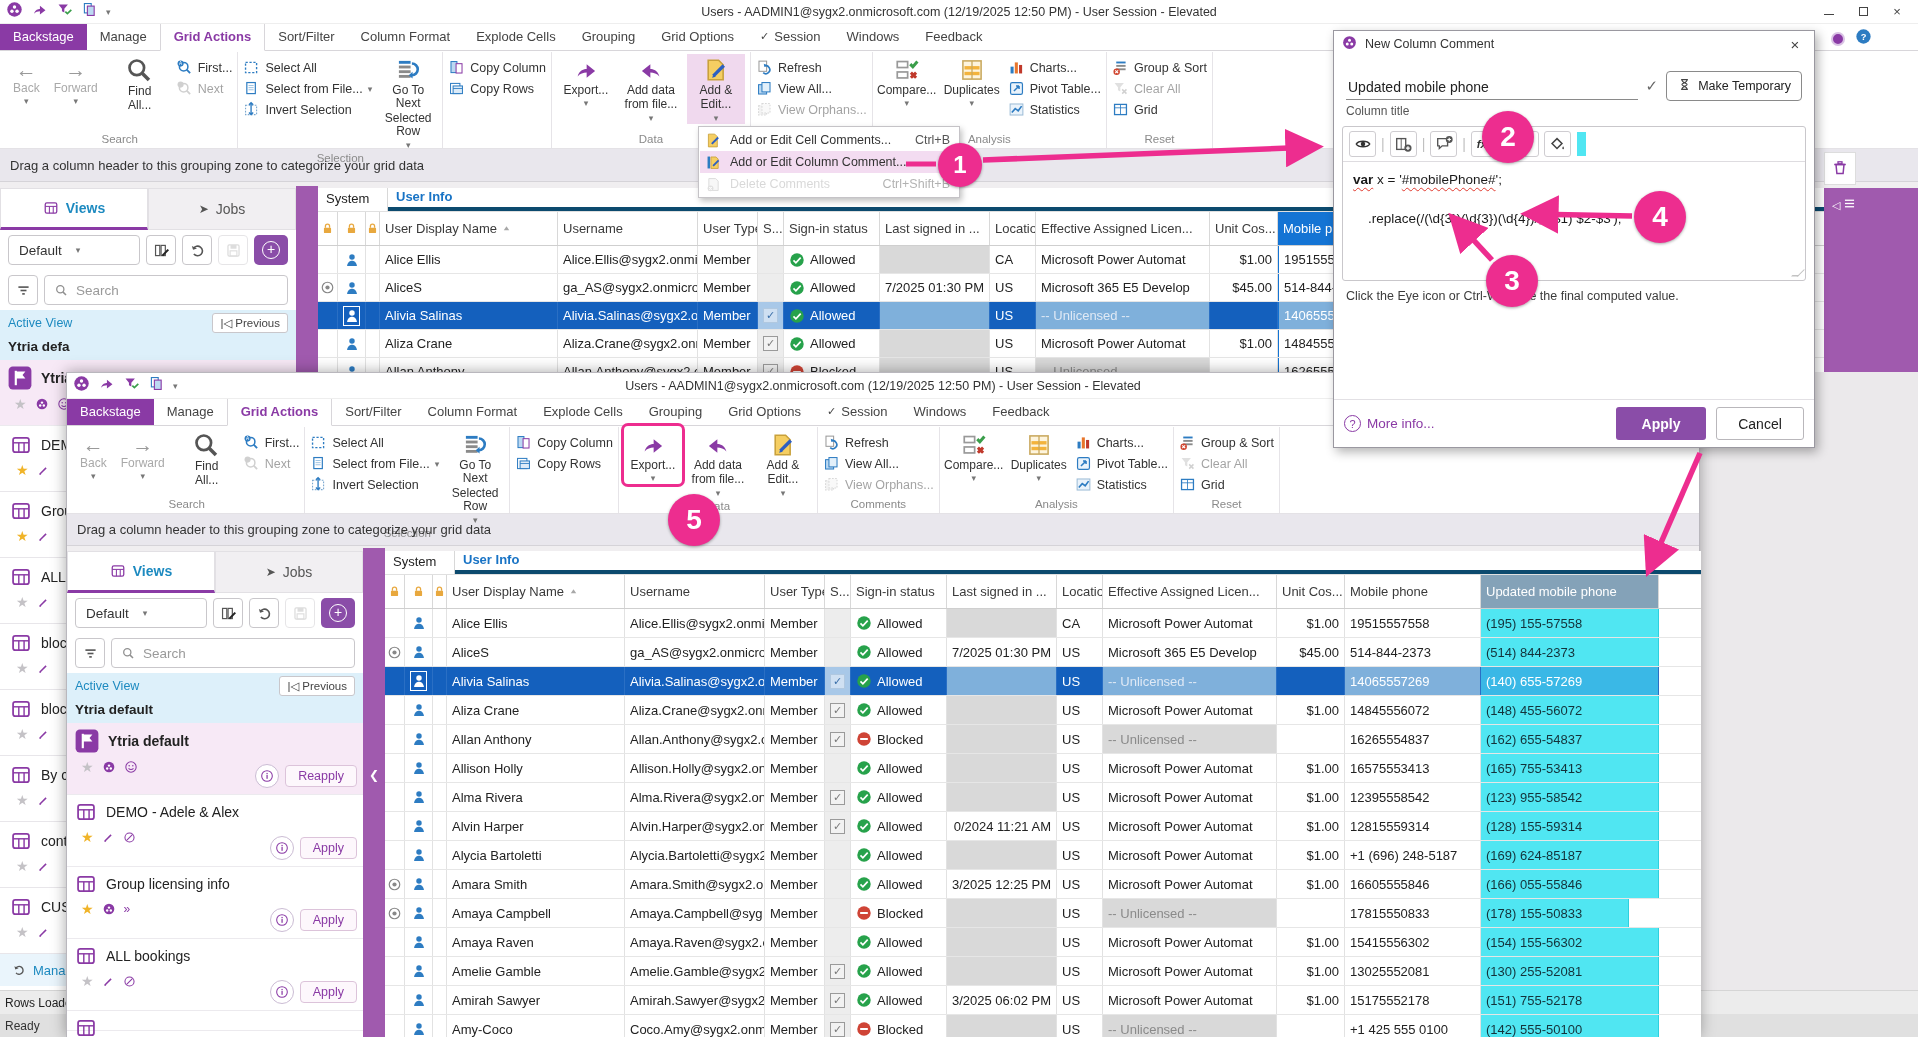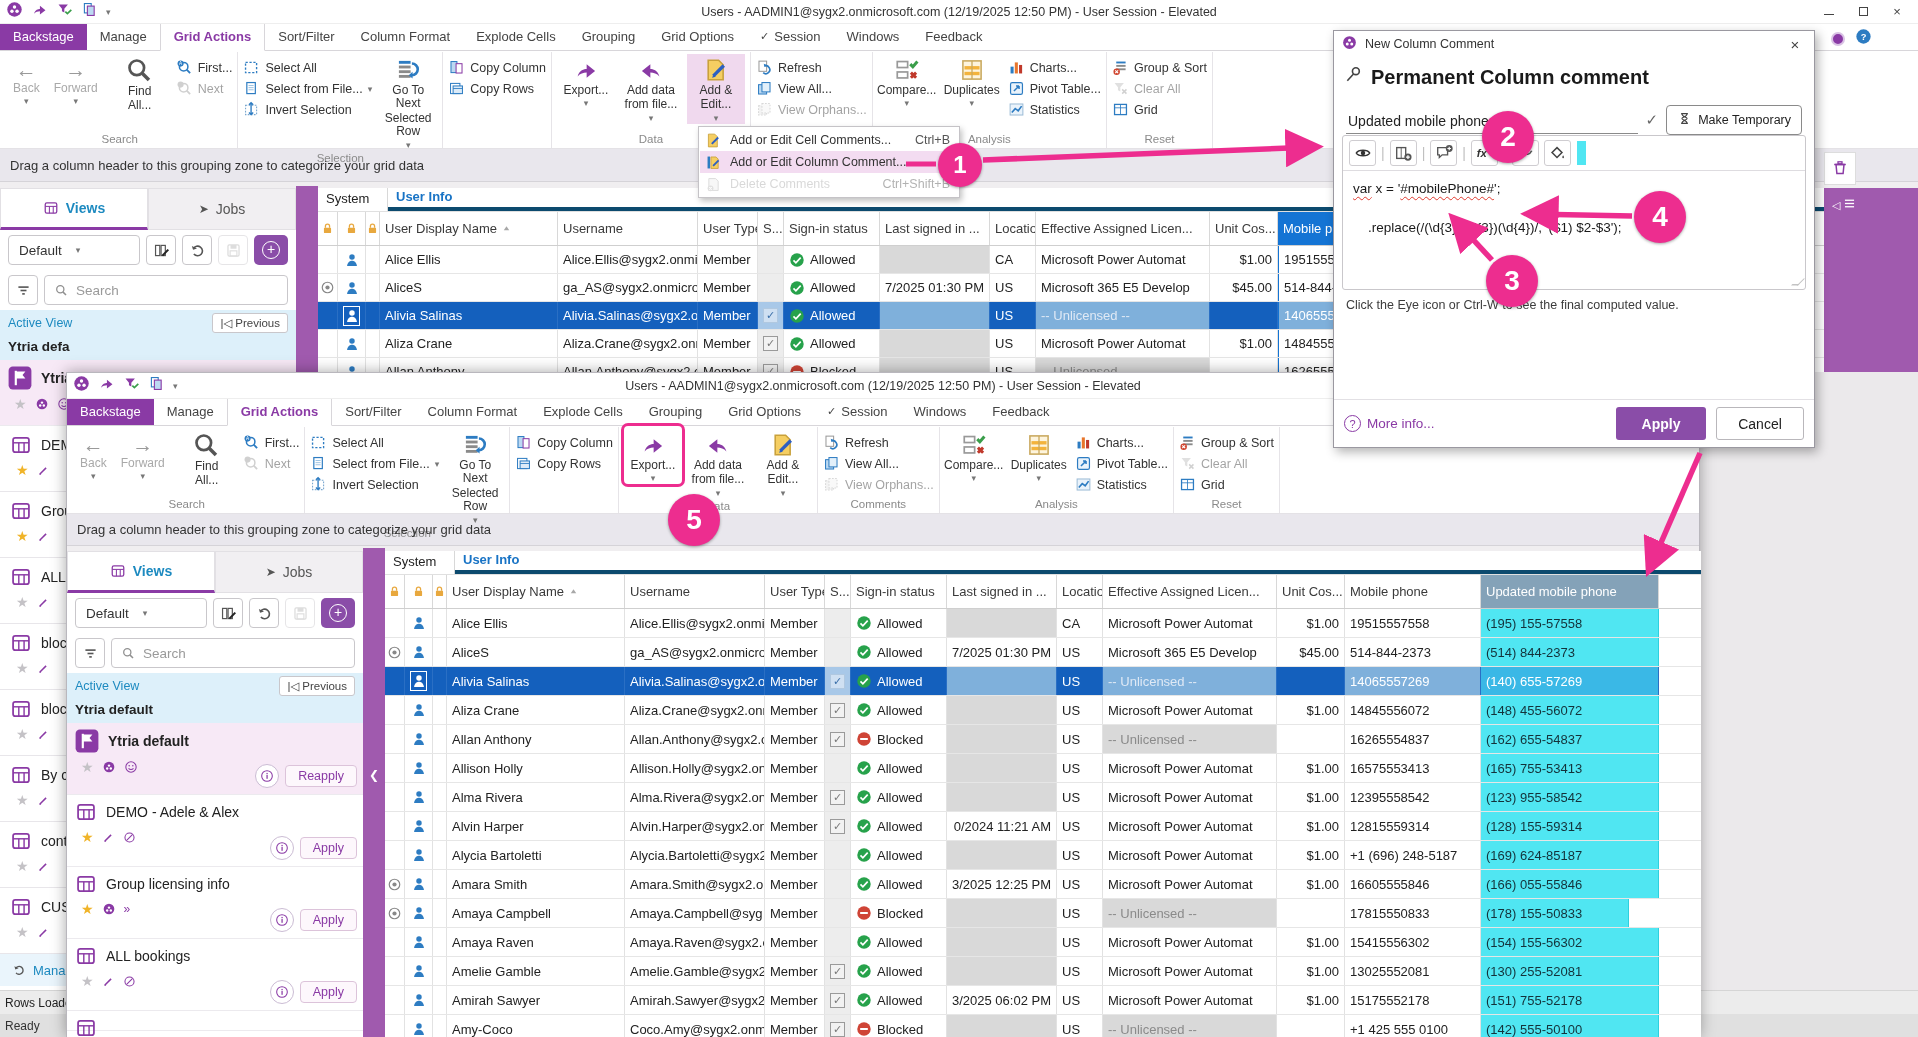--- a/index.html
+++ b/index.html
@@ -2102,43 +2102,35 @@
             <svg width="15" height="15" viewBox="0 0 20 20">
               <circle cx="10" cy="10" r="8.5" fill="#8a3aa5"></circle>
               <circle cx="10" cy="7" r="2" fill="#fff"></circle>
               <circle cx="7" cy="12" r="2" fill="#fff"></circle>
               <circle cx="13" cy="12" r="2" fill="#fff"></circle>
             </svg>
           </span></span>
       <span>New Column Comment</span>
       <span class="dclose">×</span>
     </div>
-    <div class="dhead">
-        <span id="pinic"><span style="display: inline-flex; align-items: center; justify-content: center;">
-            <svg width="19" height="19" viewBox="0 0 20 20">
-              <circle cx="12.5" cy="6.5" r="3.6" fill="none" stroke="#444" stroke-width="1.7"></circle>
-              <line x1="10" y1="9.5" x2="3.5" y2="16.5" stroke="#444" stroke-width="1.7"></line>
-            </svg>
-          </span></span>
-        <span>Permanent Column comment</span>
-      </div>
     <div class="dinrow">
       <div class="dinput">
           <span>Updated mobile phone</span>
         </div>
       <span class="dcheck">✓</span>
       <button class="mktemp">
           <span id="hourg"><span style="display: inline-flex; align-items: center; justify-content: center;">
               <svg width="15" height="15" viewBox="0 0 20 20">
                 <path d="M5.5 3.5 h9 M5.5 16.5 h9 M6.5 3.5 c0 4 7 4.5 7 6.5 c0 2-7 2.5-7 6.5 M13.5 3.5 c0 4-7 4.5-7 6.5 c0 2 7 2.5 7 6.5" stroke="#444" stroke-width="1.4" fill="none"></path>
               </svg>
             </span></span>
           <span>Make Temporary</span>
         </button>
     </div>
+    <div class="dlbl">Column title</div>
     <div class="dedit">
       <div class="dtb" id="dtbar">
           <div class="tbi">
             <span style="display: inline-flex; align-items: center; justify-content: center;">
               <svg width="18" height="18" viewBox="0 0 20 20">
                 <path d="M2.5 10 C5 5.8 15 5.8 17.5 10 C15 14.2 5 14.2 2.5 10 z" fill="none" stroke="#333" stroke-width="1.6"></path>
                 <circle cx="10" cy="10" r="2.5" fill="#333"></circle>
               </svg>
             </span>
           </div>
@@ -2185,21 +2177,21 @@
               <svg width="18" height="18" viewBox="0 0 20 20">
                 <path d="M4.5 9.5 L10 4 L15.5 9.5 L10 15 z" fill="none" stroke="#444" stroke-width="1.7"></path>
                 <path d="M16.8 12.5 c1.2 1.6 1.2 3 0 3.4 c-1.2-.4-1.2-1.8 0-3.4 z" fill="#444"></path>
               </svg>
             </span>
           </div>
           <div class="swatch" style="background: rgb(80, 230, 242);"></div>
         </div>
       <div class="dcode" id="dcode">
           <div class="rgrip"></div>
-          <div><span class="sq" style="white-space: pre;">var</span><span style="white-space: pre;"> x = '</span><span class="sq" style="white-space: pre;">#mobilePhone#</span><span style="white-space: pre;">';</span></div>
+          <div><span class="sq" style="white-space: pre; font-weight: bold;">var</span><span style="white-space: pre;"> x = '</span><span class="sq" style="white-space: pre;">#mobilePhone#</span><span style="white-space: pre;">';</span></div>
           <div>&nbsp;</div>
           <div><span style="white-space: pre;">    .replace(/(\d{3})(\d{3})(\d{4})/, '($1) $2-$3');</span></div>
         </div>
     </div>
     <div class="dhint">Click the Eye icon or Ctrl-W to see the final computed value.</div>
     <div class="dfoot">
       <span class="minfo">
           <span class="qcirc">?</span>
           <span>More info...</span>
         </span>

